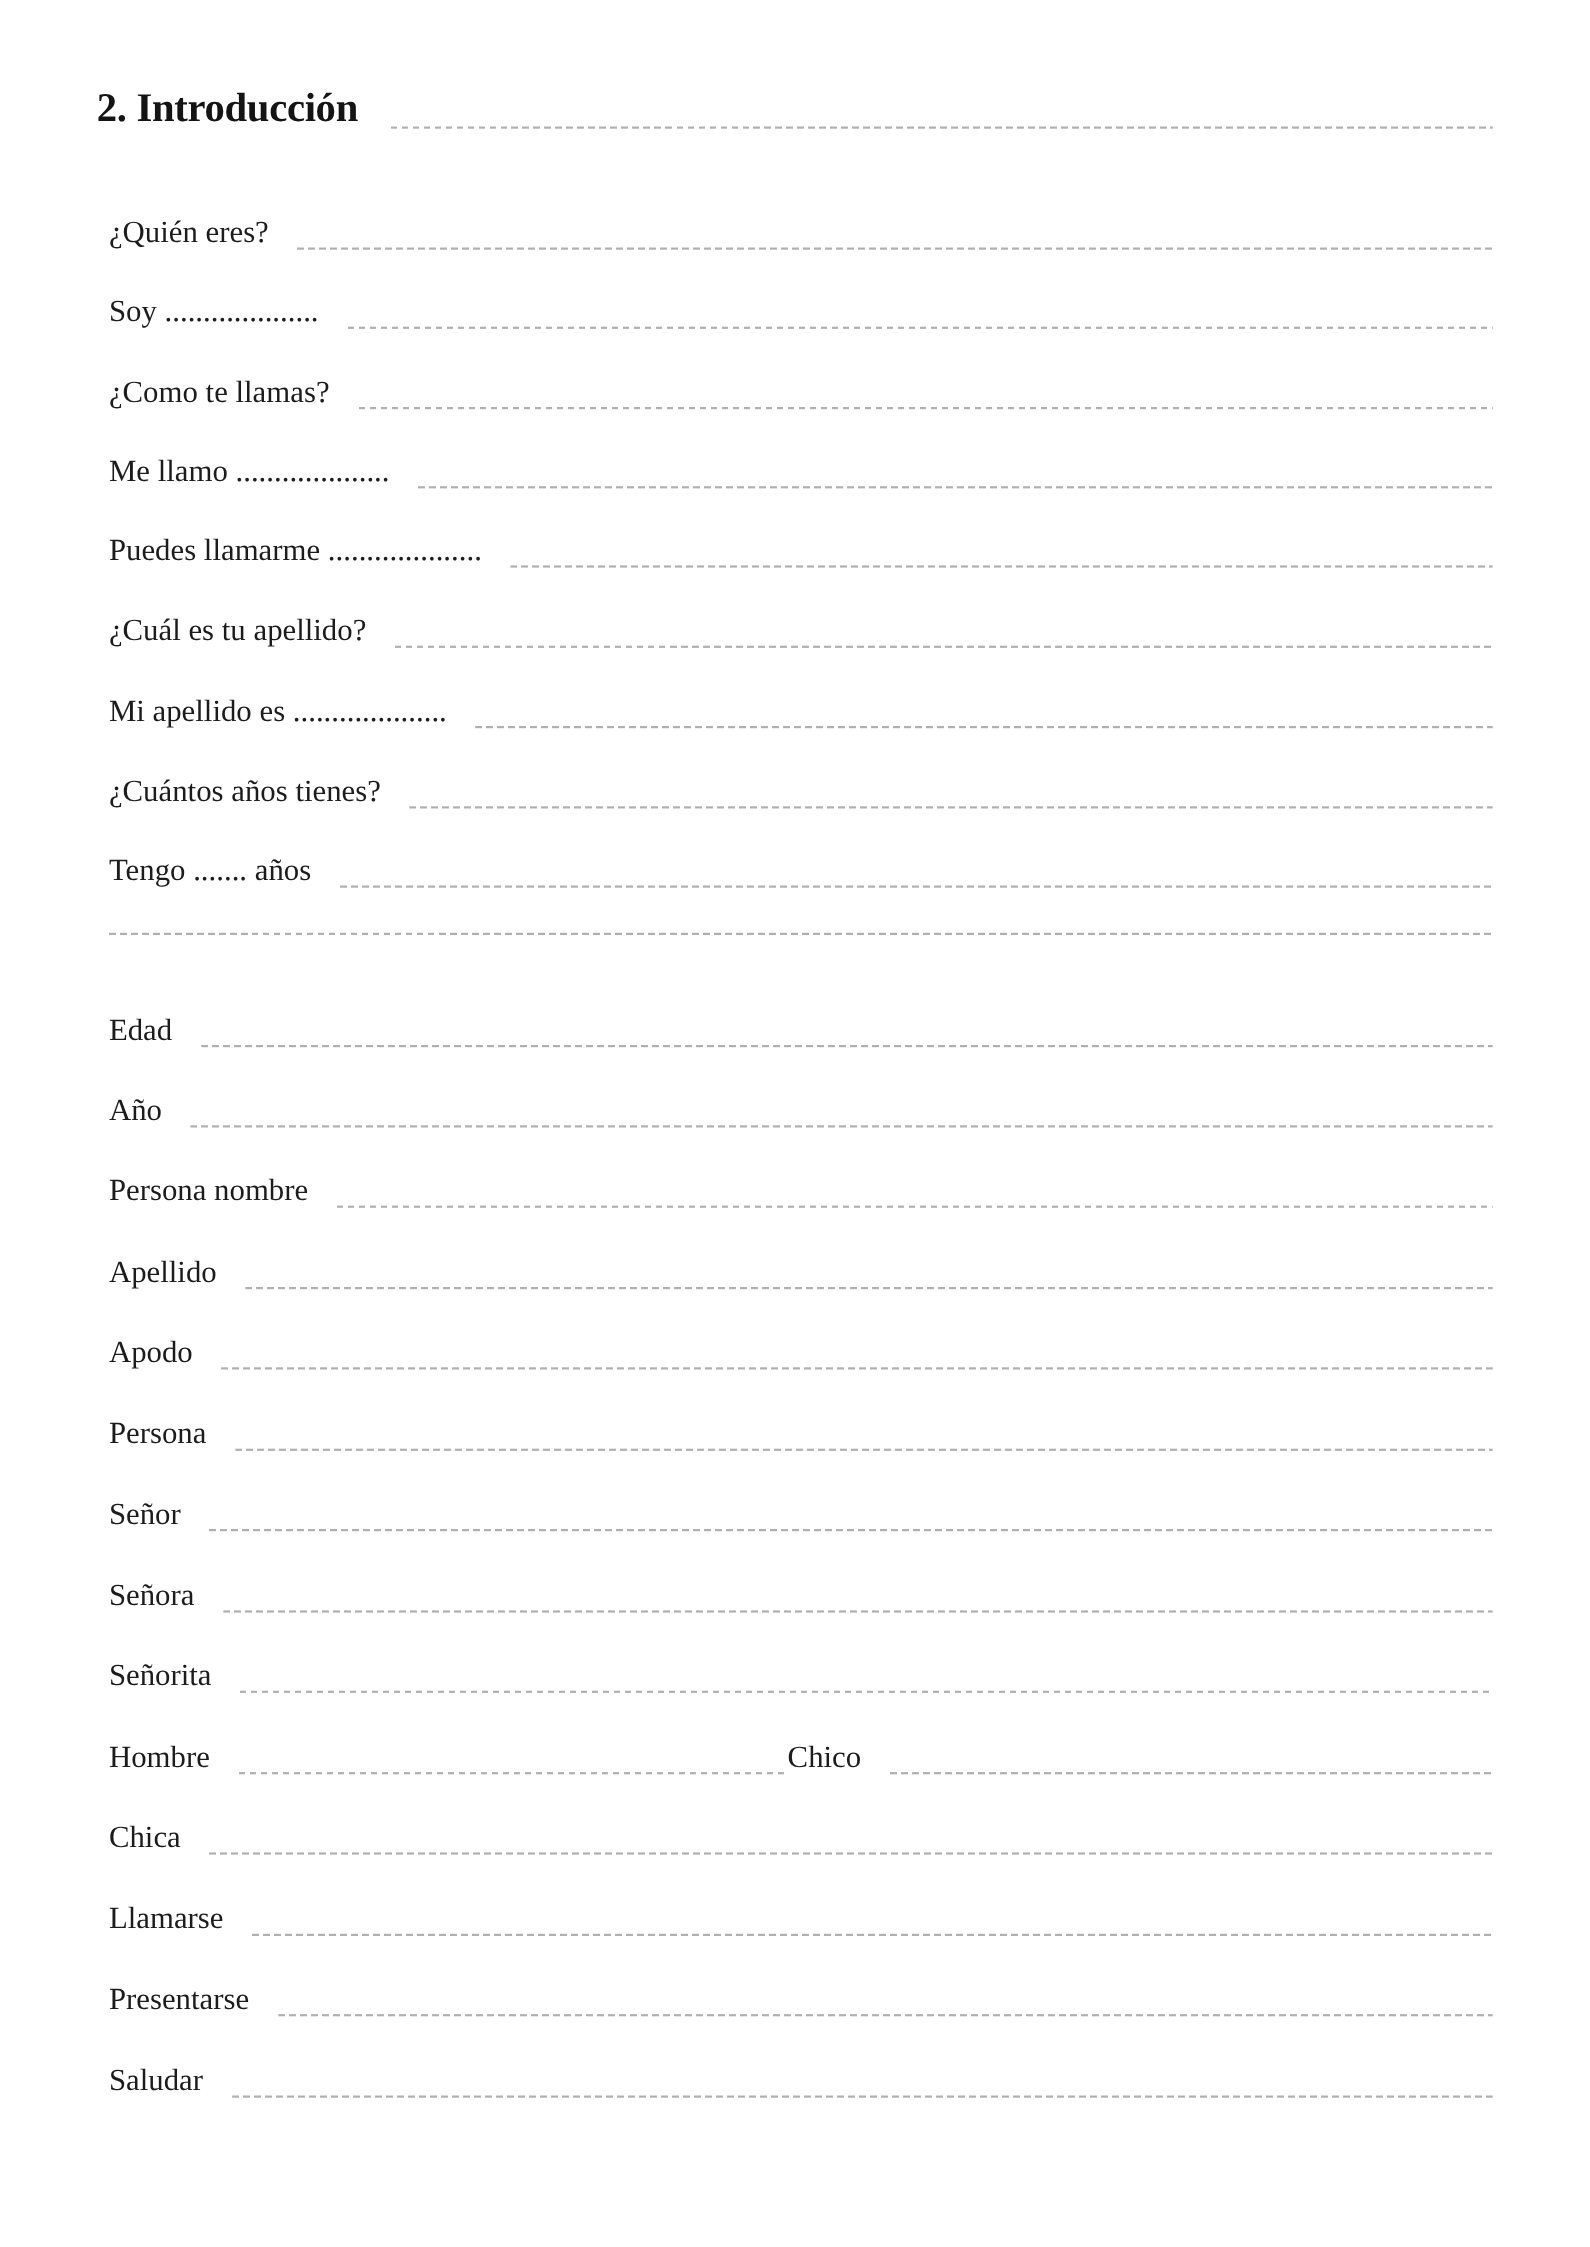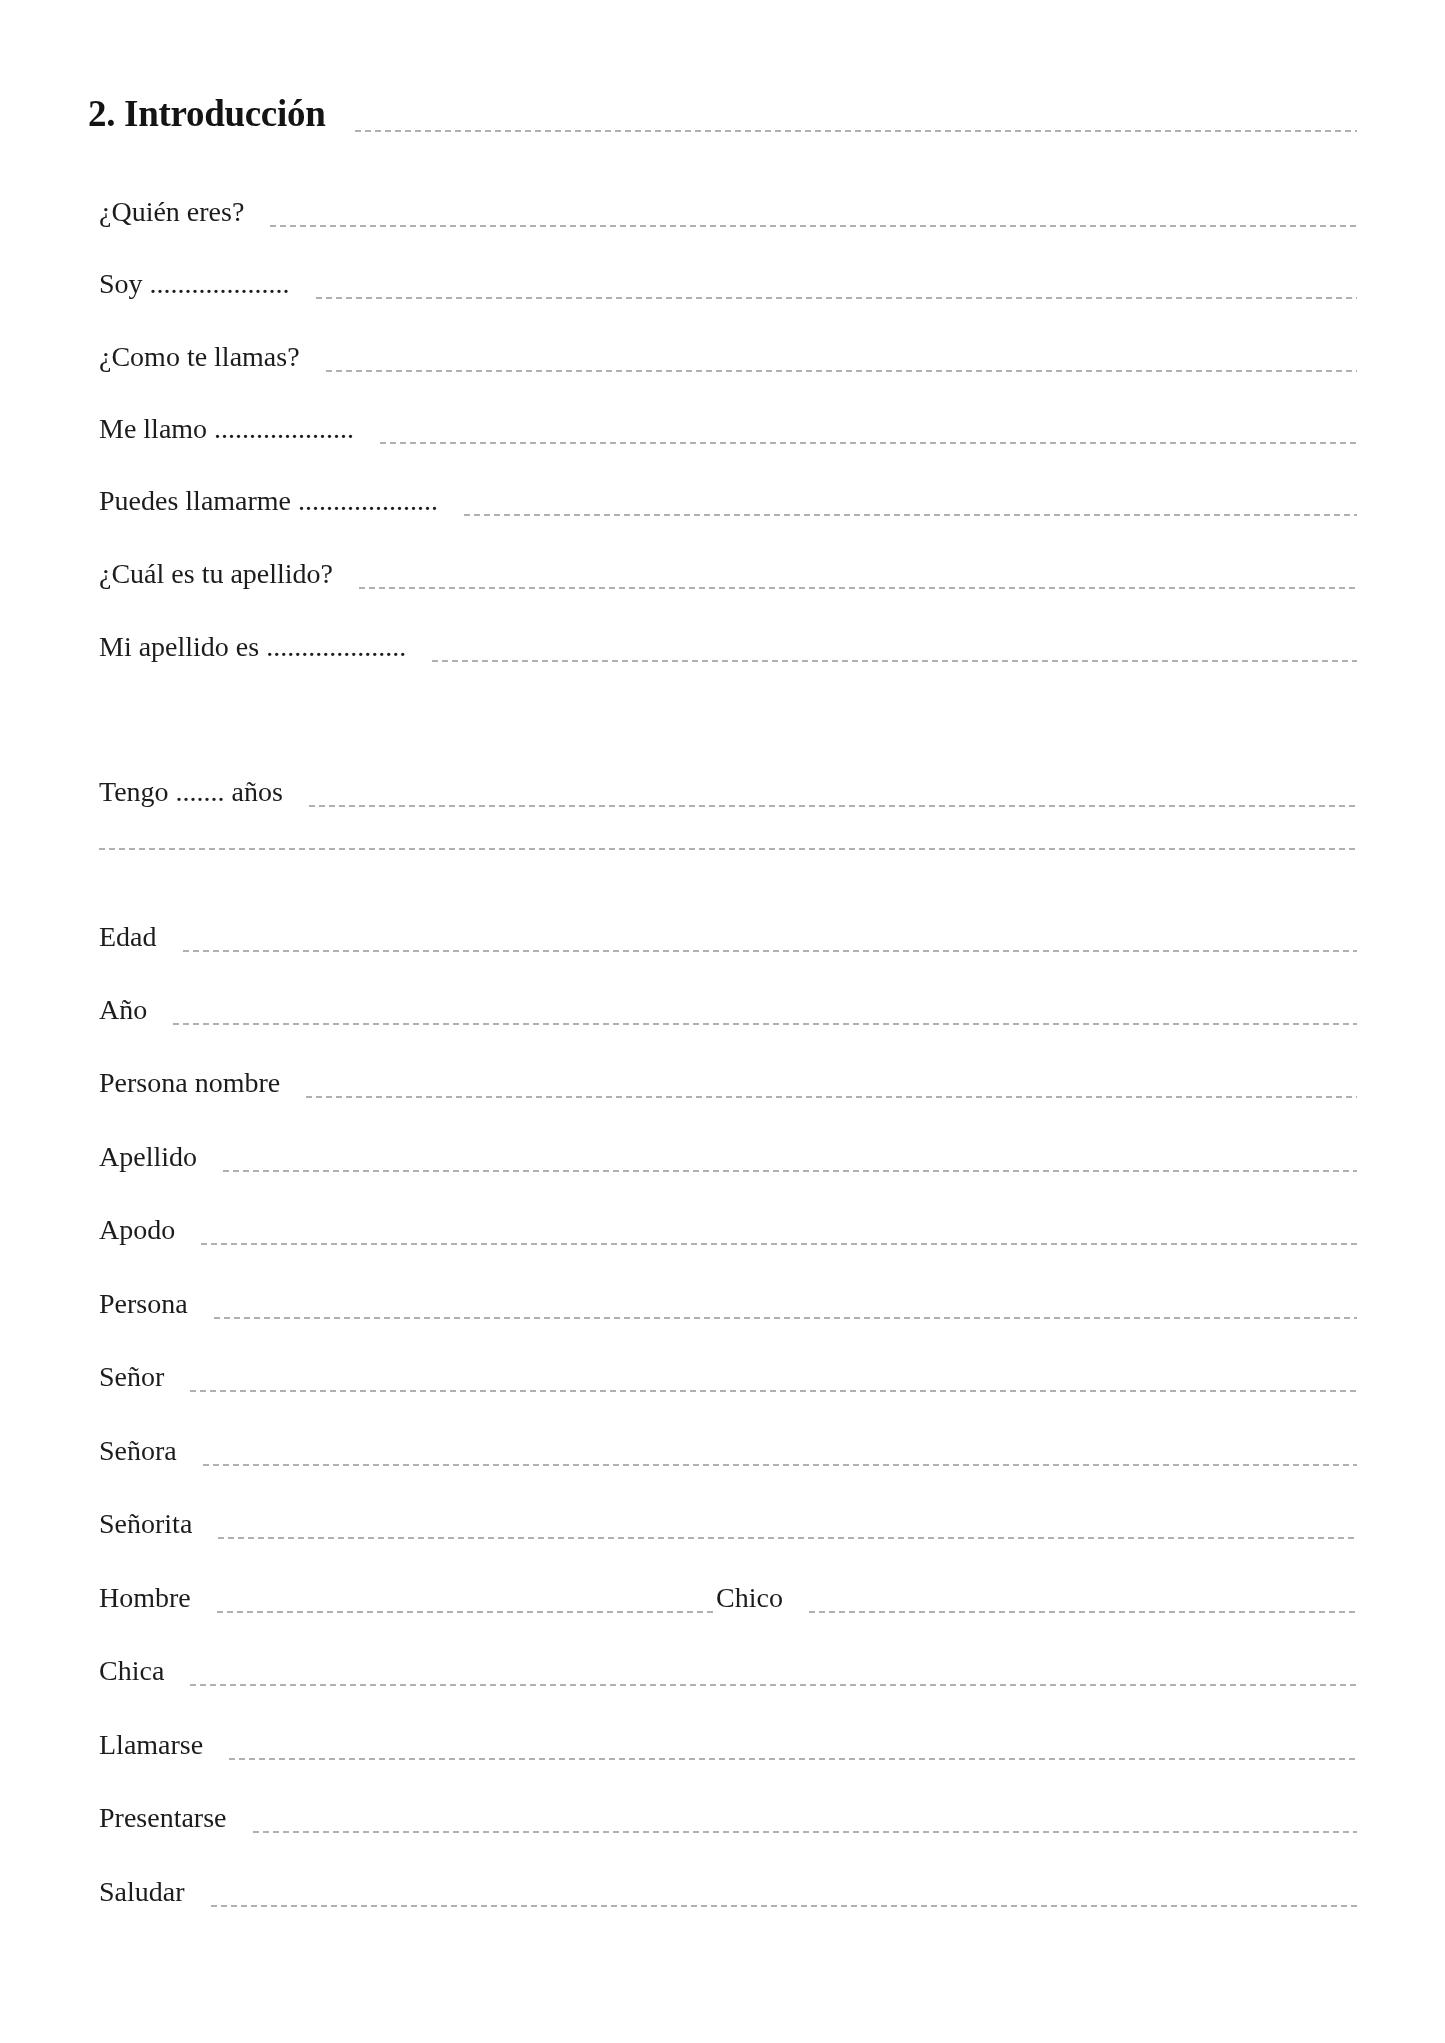--- a/index.html
+++ b/index.html
@@ -22,21 +22,21 @@
     color:#1c1c1c; white-space:pre;
   }
   .fill {
     flex:1 1 auto;
     align-self:flex-end;
     height:2px;
     margin:0 0 7px 26px;
     background:repeating-linear-gradient(to right, #b0b0b0 0 6px, transparent 6px 10px);
   }
 
-  .title-row { position:absolute; left:88px; right:88px; top:87px; display:flex; }
+  .title-row { position:absolute; left:88px; right:88px; top:72px; display:flex; }
   .title {
     font-size:37px; font-weight:bold; line-height:54px;
     color:#141414; letter-spacing:-0.3px; white-space:pre;
   }
   .title-row .fill { margin:0 0 9px 30px; }
 
   .divider-row .fill { margin-left:0; }
 
   .pairL { display:flex; flex:0 0 617px; }
   .pairR { display:flex; flex:1 1 auto; }
@@ -70,20 +70,24 @@
   <div class="row" style="top:479px">
     <span class="lbl">Puedes llamarme ....................</span>
     <div class="fill"></div>
   </div>
   <div class="row" style="top:552px">
     <span class="lbl">¿Cuál es tu apellido?</span>
     <div class="fill"></div>
   </div>
   <div class="row" style="top:625px">
     <span class="lbl">Mi apellido es ....................</span>
+    <div class="fill"></div>
+  </div>
+  <div class="row" style="top:698px">
+    <span class="lbl">¿Cuántos años tienes?</span>
     <div class="fill"></div>
   </div>
   <div class="row" style="top:770px">
     <span class="lbl">Tengo ....... años</span>
     <div class="fill"></div>
   </div>
 
   <div class="row divider-row" style="top:848px">
     <div class="fill"></div>
   </div>

